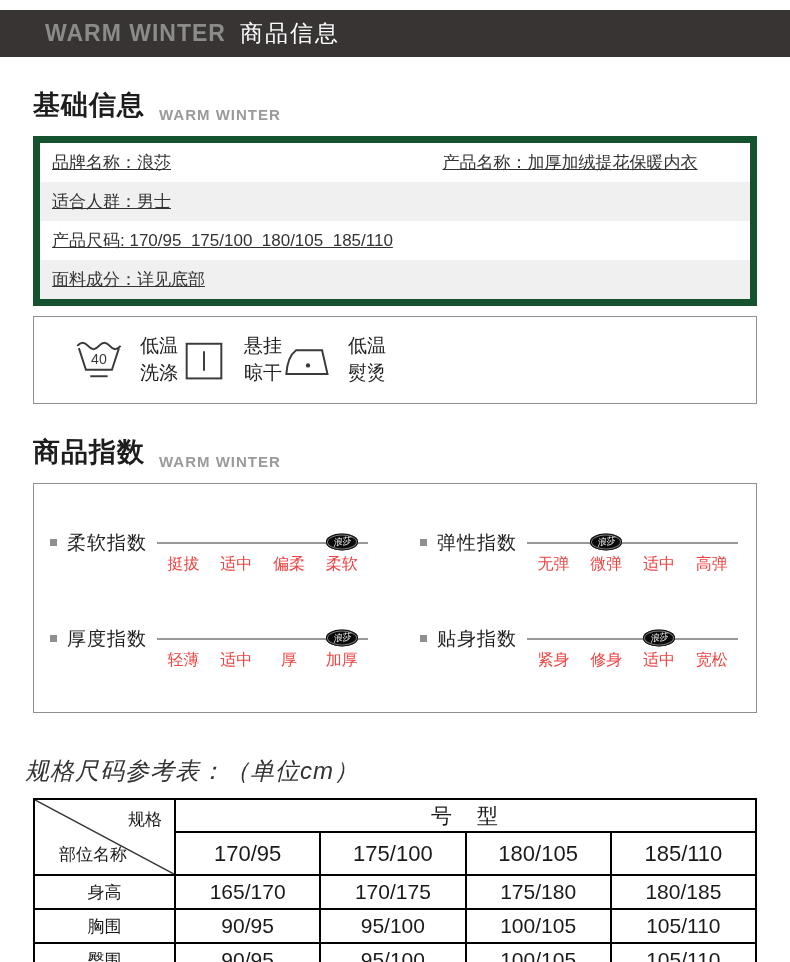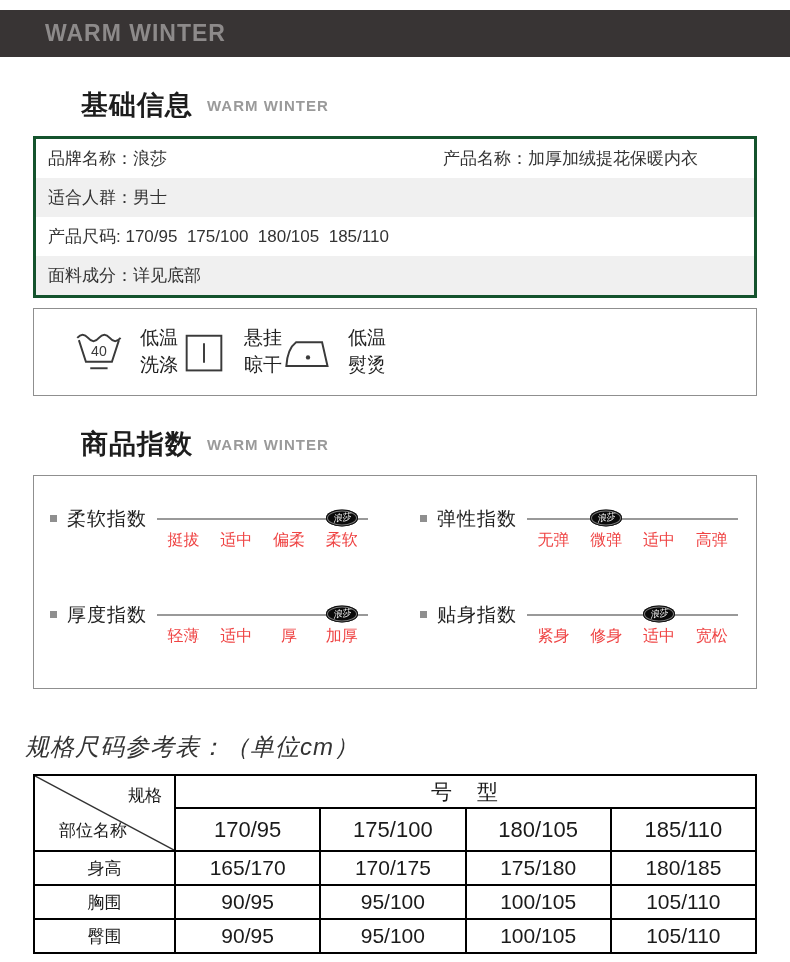--- a/index.html
+++ b/index.html
@@ -8,40 +8,40 @@
 
   
   .brandbar { height:47px; background:#383434; display:flex; align-items:center; padding-left:45px; }
   .brandbar.top { margin-top:10px; }
   .brandbar .en { color:#8d8a8a; font-weight:bold; font-size:23px; letter-spacing:1px; }
   .brandbar .cn { color:#ffffff; font-size:23px; margin-left:14px; letter-spacing:2px; }
 
   .content { padding:0 33px; }
 
   
-  .sec-head { display:flex; align-items:center; margin-top:30px; margin-bottom:13px;margin-left:48px; }
+  .sec-head { display:flex; align-items:flex-end; margin-top:30px; margin-bottom:13px; }
   .sec-head .cn { font-size:27px; font-weight:bold; color:#1d1d1d; letter-spacing:1px; }
   .sec-head .en { font-size:15px; font-weight:bold; color:#9a9a9a; margin-left:14px; letter-spacing:1px; }
 
   
-  .info-table { border:3px solid #14532d; }
+  .info-table { border:7px solid #14532d;text-decoration:underline; }
   .info-row { display:flex; align-items:center; height:39px; font-size:17px; white-space:pre-wrap; }
   .info-row:nth-child(even) { background:#f0f0f0; }
   .info-cell { padding-left:12px; }
   .info-cell.c1 { width:55%; }
   .info-cell.c2 { flex:1; }
 
   
   .care-box { border:1px solid #8f8f8f; height:88px; margin-top:10px; display:flex; align-items:center; justify-content:flex-start; padding:0 52px 0 40px; }
   .care-item { display:flex; align-items:center; }
   .care-item svg { width:52px; height:52px; }
   .care-label { margin-left:14px; font-size:19px; line-height:1.4; color:#222; }
 
   
-  .index-box { border:1px solid #8f8f8f; margin-top:3px; padding:30px 18px 34px 8px; display:grid; grid-template-columns:1fr 1fr; column-gap:34px; row-gap:42px;gap:44px; }
+  .index-box { border:1px solid #8f8f8f; margin-top:3px; padding:46px 18px 34px 8px; display:grid; grid-template-columns:1fr 1fr; column-gap:34px; row-gap:42px;gap:44px; }
   .index-item { display:flex; }
   .index-bullet { width:7px; height:7px; background:#8f8f8f; margin:9px 10px 0 8px; flex:none; }
   .index-label { font-size:19px; color:#222; flex:none; margin-right:10px; letter-spacing:1px; }
   .index-track { flex:1; position:relative; height:52px; }
   .index-line { position:absolute; left:0; right:0; top:12px; height:2px; background:#999; }
   .index-marker { position:absolute; top:12px; width:32px; height:17px; background:#0a0a0a; border-radius:50%; transform:translate(-50%,-50%); display:flex; align-items:center; justify-content:center; box-shadow:inset 0 0 0 1px #0a0a0a, inset 0 0 0 2px #7a7a7a; }
   .index-marker span { color:#fff; font-size:9px; font-style:italic; font-family:"DejaVu Serif",serif; transform:rotate(-8deg); }
   .index-ticks { position:absolute; left:0; right:0; top:24px; display:flex; }
   .index-tick { width:25%; text-align:center; font-size:16px; color:#ef4444; }
 
@@ -61,20 +61,21 @@
   .row-label { font-size:17px; height:34px; }
   .size-val { font-size:21px; }
 </style>
 </head>
 <body>
 
 <div class="page">
 
   <div class="brandbar top">
     <span class="en">WARM WINTER</span>
+    <span class="cn">商品信息</span>
   </div>
 
   <div class="content">
 
     <div class="sec-head">
       <span class="cn">基础信息</span>
       <span class="en">WARM WINTER</span>
     </div>
 
     <div class="info-table">

